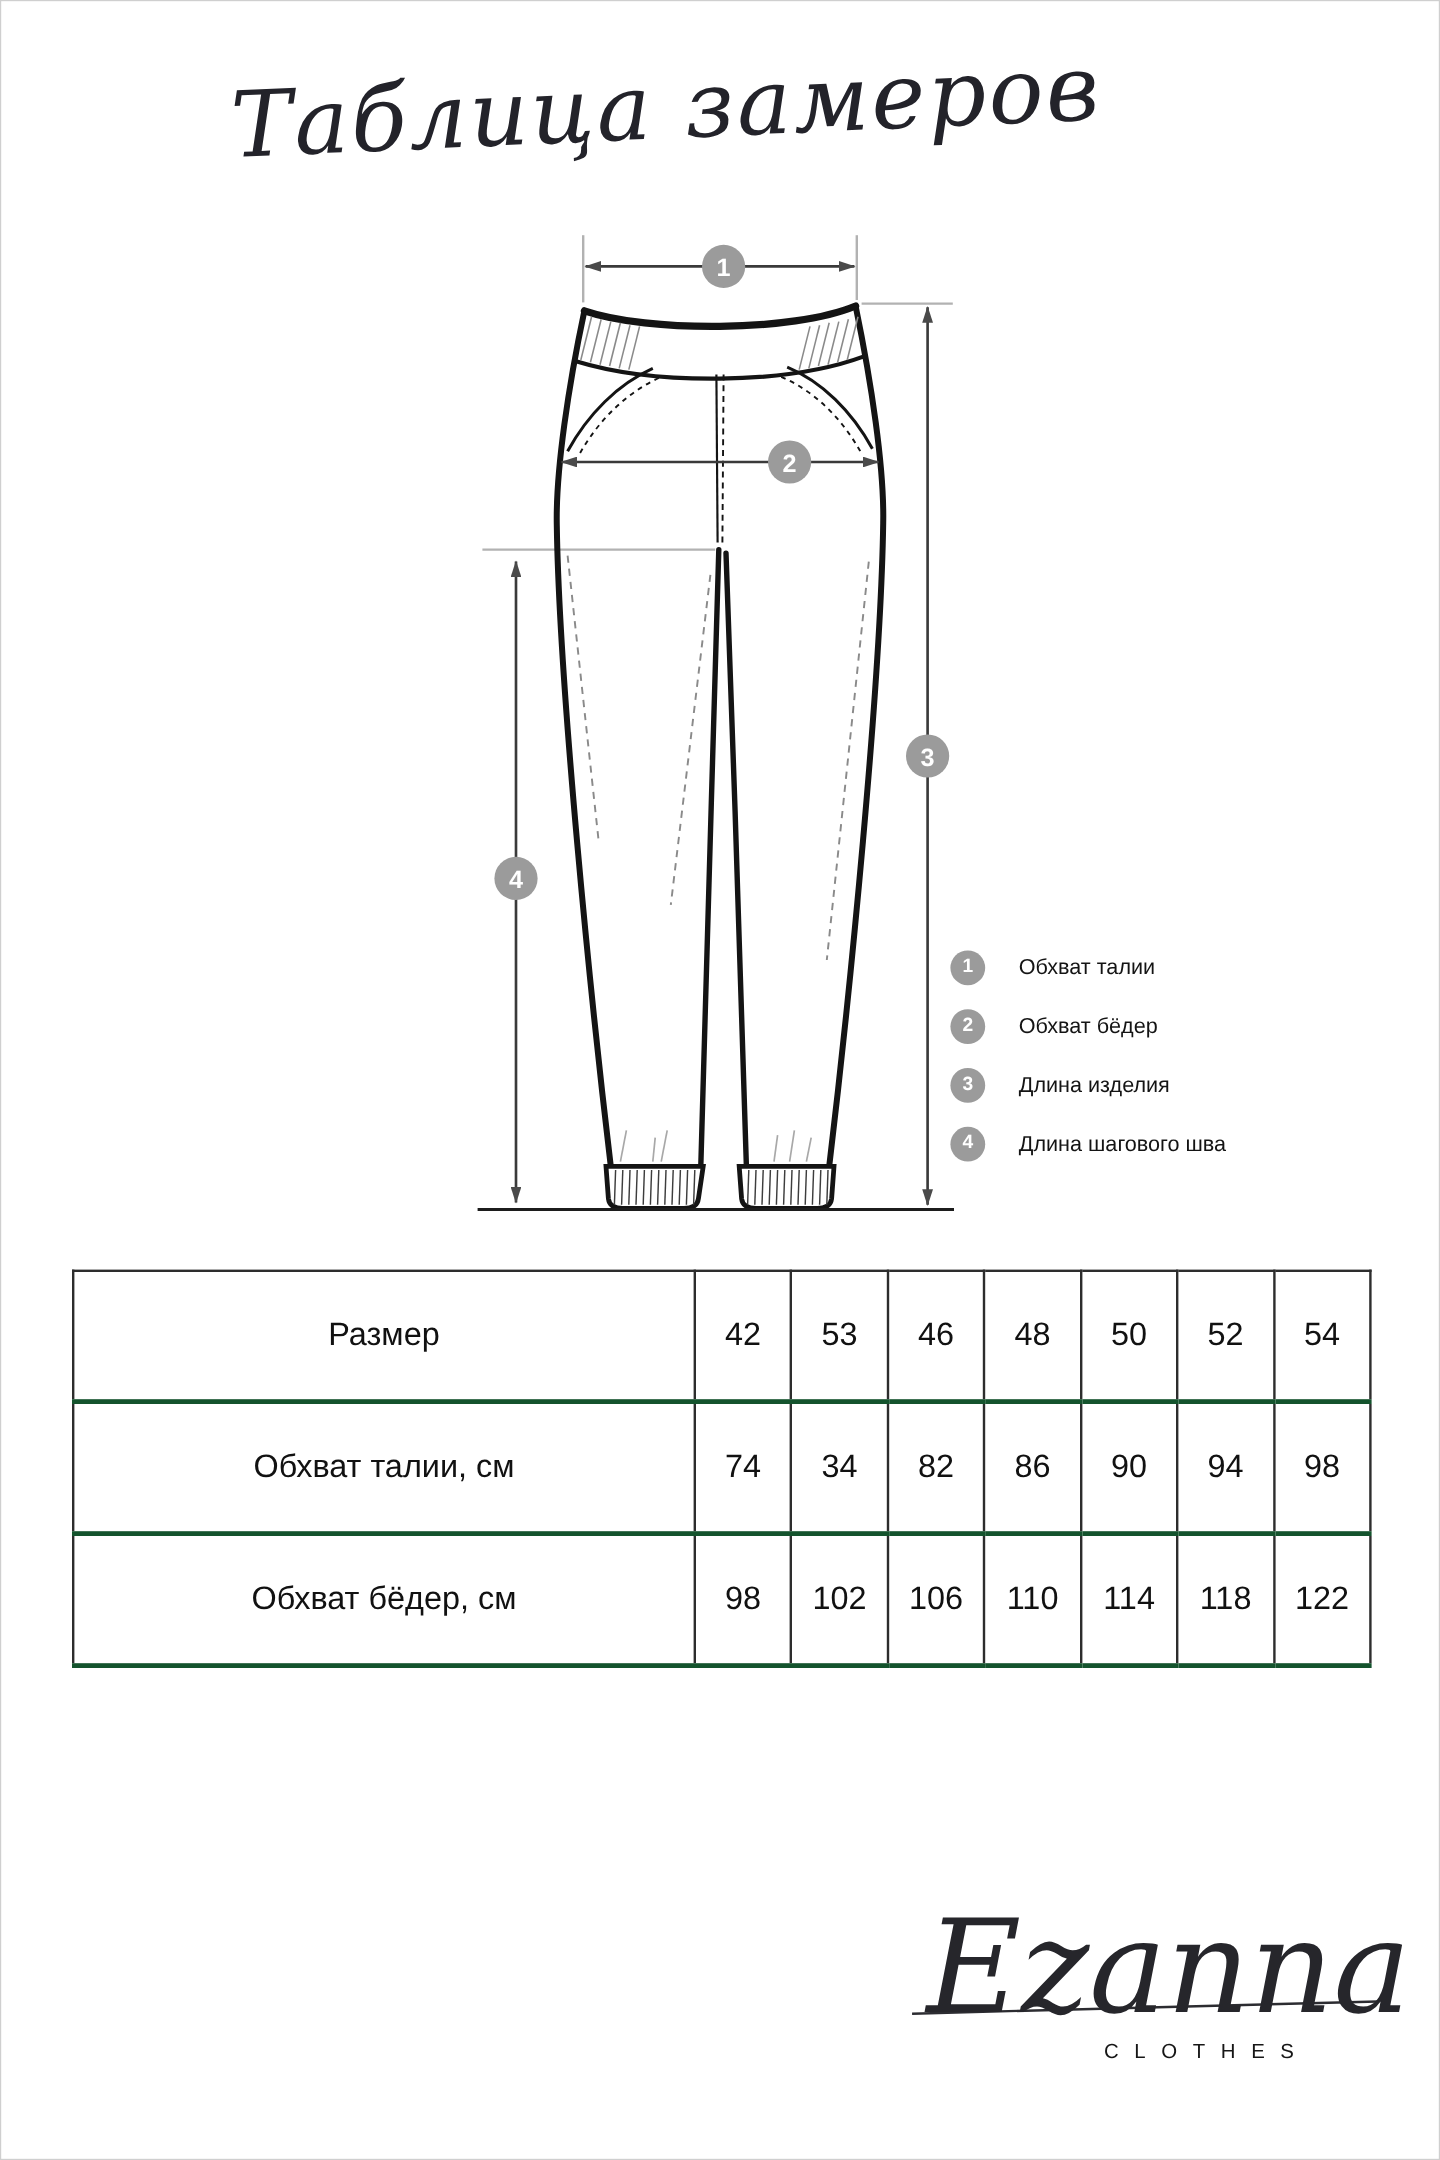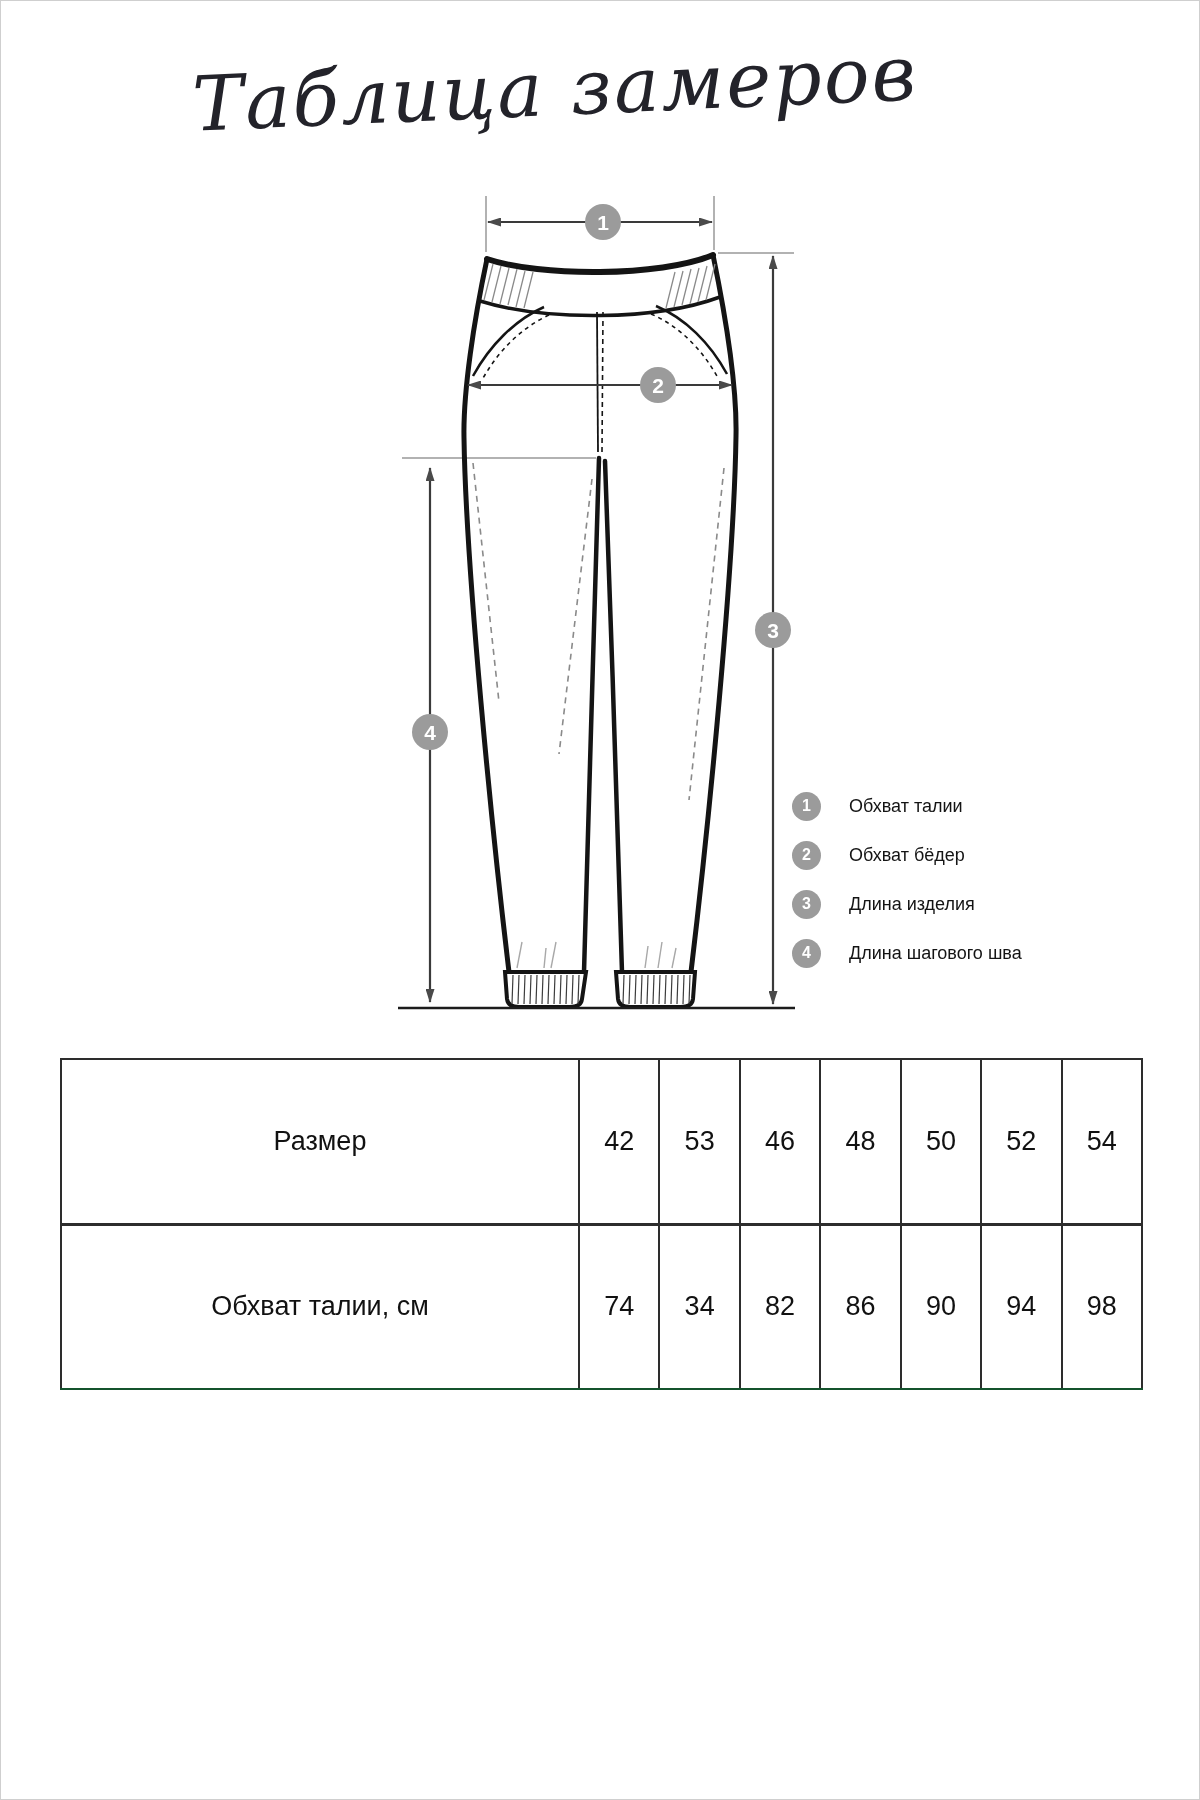--- a/index.html
+++ b/index.html
@@ -27,21 +27,21 @@
   .legend-label{margin-left:28px;font-size:18px;color:#141414;white-space:nowrap;}
   
   .size-table{
     position:absolute;left:60px;top:1058px;width:1083px;height:332px;
     border-collapse:collapse;table-layout:fixed;font-size:27px;color:#111;
   }
   .size-table td{
     border-left:2px solid #2d2d2d;border-right:2px solid #2d2d2d;
     text-align:center;vertical-align:middle;height:66px;padding:0;
   }
-  .size-table tr td{border-top:2px solid #2d2d2d;border-bottom:2px solid #14532d;}
+  .size-table tr td{border-top:2px solid #2d2d2d;border-bottom:4px solid #14532d;}
   .size-table tr.sep-thick td{border-top-width:3px;}
   .size-table tr:first-child td{border-top-width:2px;}
   .col-label{width:518px;}
   
   .logo{position:absolute;left:760px;top:1588px;width:395px;height:150px;}
   .logo-line{position:absolute;left:0;top:84px;width:388px;height:2px;background:#2c2c31;transform:rotate(-1.5deg);}
   .logo-script{
     position:absolute;left:12px;top:-6px;font-family:"DejaVu Serif",serif;font-style:italic;
     font-size:108px;line-height:1.1;color:#26262b;white-space:nowrap;
   }
@@ -223,17 +223,32 @@
       <tr class="sep-thick">
         <td>Обхват талии, см</td>
         <td>74</td>
         <td>34</td>
         <td>82</td>
         <td>86</td>
         <td>90</td>
         <td>94</td>
         <td>98</td>
       </tr>
+      <tr>
+        <td>Обхват бёдер, см</td>
+        <td>98</td>
+        <td>102</td>
+        <td>106</td>
+        <td>110</td>
+        <td>114</td>
+        <td>118</td>
+        <td>122</td>
+      </tr>
     </tbody>
   </table>
 
+  <div class="logo">
+    <div class="logo-line"></div>
+    <div class="logo-script">Ezanna</div>
+    <div class="logo-clothes">CLOTHES</div>
+  </div>
 
 </div>
 
 </body></html>

